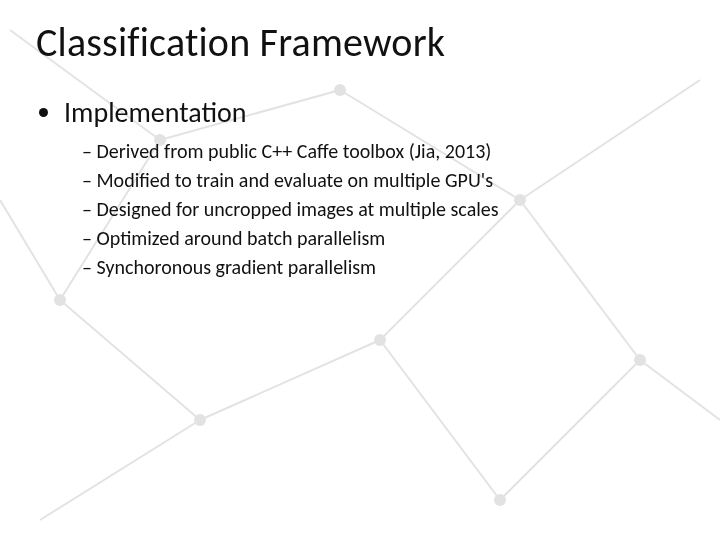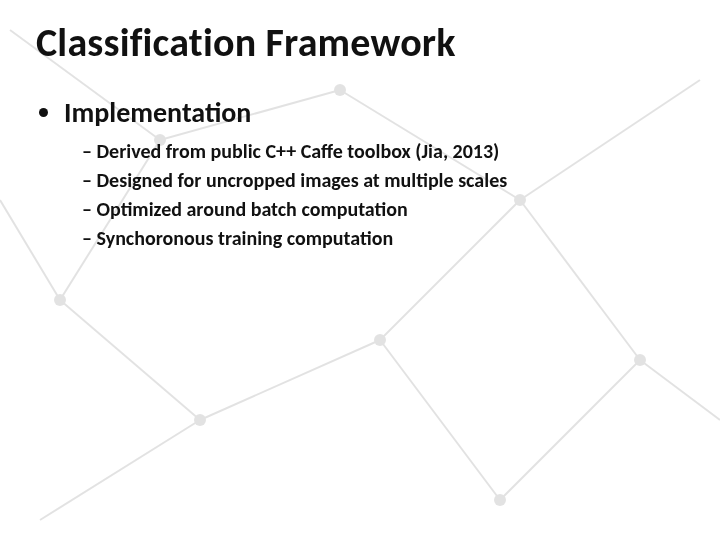--- a/index.html
+++ b/index.html
@@ -24,31 +24,31 @@
   .bg line { stroke: #000; stroke-width: 2; }
   .bg circle { fill: #000; }
   .content {
     position: relative;
     z-index: 1;
     padding: 18px 36px 0 36px;
     box-sizing: border-box;
   }
   .title {
     font-size: 40px;
-    font-weight: 700;
+    font-weight: 400;
     margin: 0 0 28px 0;
     letter-spacing: 0.2px;
   }
   ul.lvl1 {
     list-style: disc;
     margin: 0;
     padding-left: 28px;
     font-size: 28px;
   }
-  ul.lvl1 > li { margin-bottom: 6px; font-weight: bold; }
+  ul.lvl1 > li { margin-bottom: 6px; }
   ul.lvl2 {
     list-style: none;
     margin: 8px 0 0 0;
     padding-left: 18px;
     font-size: 20px;
     line-height: 1.35;
   }
   ul.lvl2 > li::before {
     content: "– ";
   }
@@ -84,19 +84,20 @@
   </svg>
 </div>
 
 <div class="content">
   <h1 class="title">Classification Framework</h1>
   <ul class="lvl1">
     <li>
       <span>Implementation</span>
       <ul class="lvl2">
         <li>Derived from public C++ Caffe toolbox (Jia, 2013)</li>
+        <li>Modified to train and evaluate on multiple GPU's</li>
         <li>Designed for uncropped images at multiple scales</li>
-        <li>Optimized around batch computation</li>
-        <li>Synchoronous training computation</li>
+        <li>Optimized around batch parallelism</li>
+        <li>Synchoronous gradient parallelism</li>
       </ul>
     </li>
   </ul>
 </div>
 
 </body></html>

